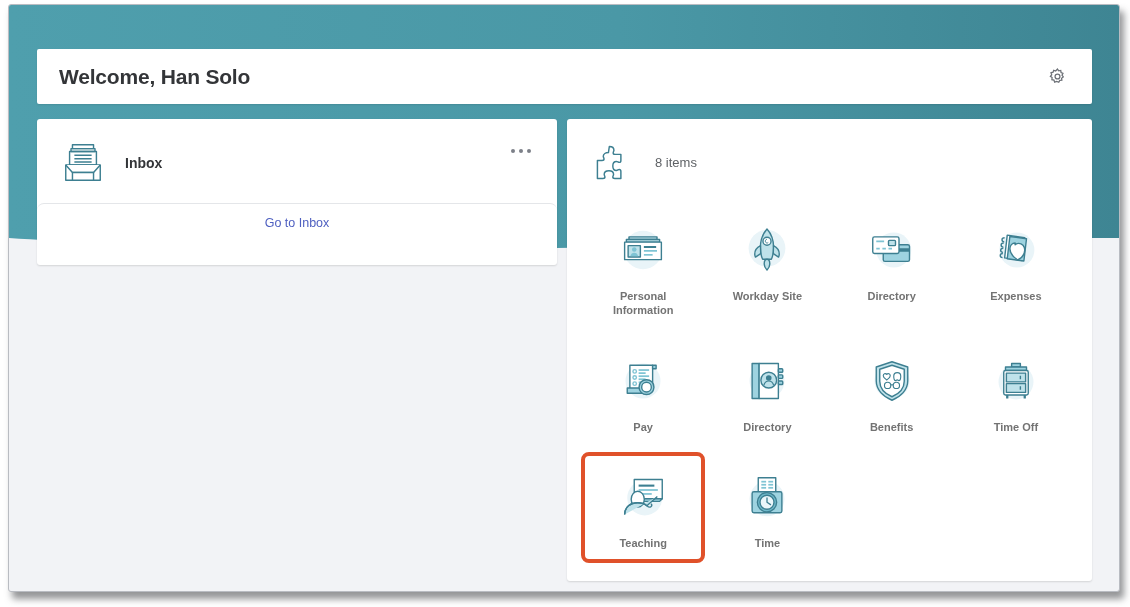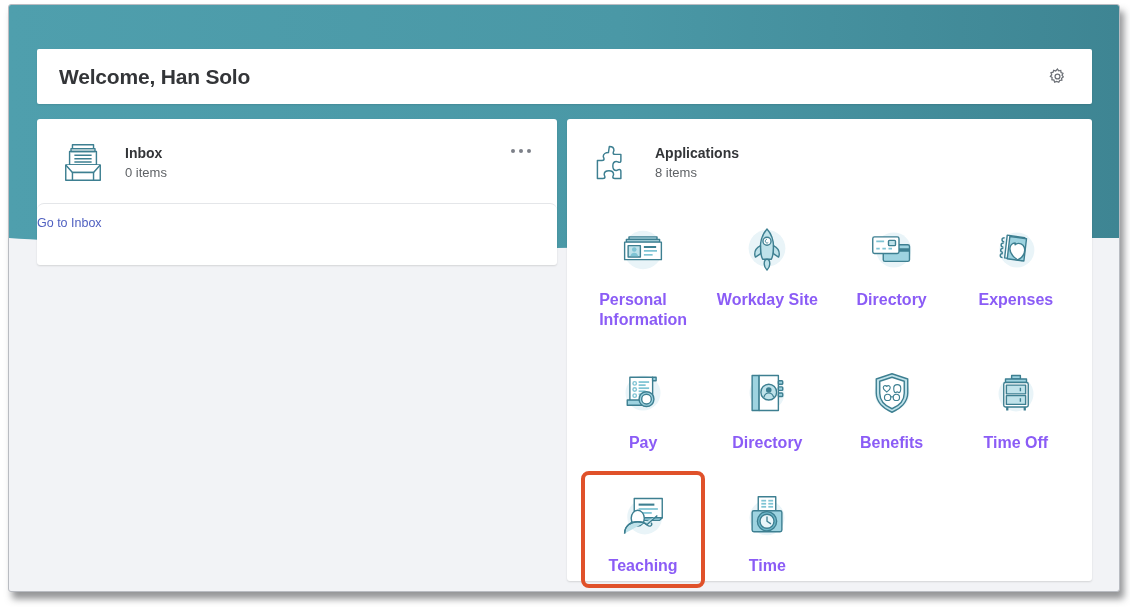--- a/index.html
+++ b/index.html
@@ -125,20 +125,21 @@
     width: 4px; height: 4px;
     border-radius: 50%;
     background: #7c8088;
     display: block;
   }
   .card-foot {
     border-top: 1px solid #e4e6e9;
     height: 38px;
     display: flex;
     align-items: center;
+    justify-content: center;
     border-radius: 7px;
   }
   .card-foot a {
     font-size: 12.5px;
     color: #4e5fc0;
     text-decoration: none;
     cursor: pointer;
   }
 
   
@@ -170,23 +171,24 @@
   }
   .app-tile.highlight {
     border-color: #e0512a;
   }
   .app-icon {
     width: 62px; height: 62px;
     display: flex; align-items: center; justify-content: center;
   }
   .app-label {
     margin-top: 9px;
-    font-size: 16px;
+    font-size: 11px;
     font-weight: bold;
-    color: #8b5cf6;
+    color: #737373;
+    text-align: center;
     line-height: 1.25;
     white-space: pre-line;
   }
 </style>
 </head>
 <body>
 
 <div class="window-frame">
 
   <div class="page">
@@ -224,42 +226,40 @@
             <line x1="15" y1="16" x2="33" y2="16"></line>
             <line x1="15" y1="19.5" x2="33" y2="19.5"></line>
             <line x1="15" y1="23" x2="33" y2="23"></line>
             <path d="M6 26h36v16H6z"></path>
             <path d="M6 26l7 8h22l7-8" fill="#ffffff"></path>
             <path d="M13 34h22v8H13z" fill="#ffffff"></path>
           </svg>
         </div>
         <div class="card-head-text">
           <div class="card-title">Inbox</div>
-          <div class="card-sub">0 items</div>
         </div>
         <div class="kebab">
           <span></span>
           <span></span>
           <span></span>
         </div>
       </div>
       <div class="card-foot">
         <a href="#">Go to Inbox</a>
       </div>
     </div>
 
     <div class="card apps-card">
       <div class="apps-head">
         <div class="card-head-icon">
           <svg width="44" height="44" viewBox="0 0 48 48" fill="none" stroke="#3d7f91" stroke-width="1.6" stroke-linejoin="round">
             <path d="M20 6c3 0 5 1.6 5 4 0 1.2-.8 1.8-.8 3 0 .9.9 1.6 2.2 1.6h6.2v6.6c0 1.3-.8 2.1-1.8 2.1-1.1 0-1.8-1-3.1-1-2.3 0-3.9 2-3.9 4.9s1.6 4.9 3.9 4.9c1.3 0 2-1 3.1-1 1 0 1.8.8 1.8 2.1V41H26c-1.3 0-2.2-.7-2.2-1.6 0-1.2.8-1.8.8-3 0-2.4-2-4-5-4s-5.2 1.6-5.2 4c0 1.2.8 1.8.8 3 0 .9-.9 1.6-2.2 1.6H7V21.2h5c1.3 0 2.2-.7 2.2-1.6 0-1.2-.8-1.8-.8-3 0-2.4 2.6-4 5.6-4z"></path>
           </svg>
         </div>
         <div class="card-head-text">
-          <div class="card-title">Applications</div>
           <div class="card-sub">8 items</div>
         </div>
       </div>
 
       <div class="apps-grid">
 
         <div class="app-tile">
           <div class="app-icon">
             <svg width="56" height="56" viewBox="0 0 64 64">
               <circle cx="32" cy="32" r="22" fill="#e9f4f8"></circle>

